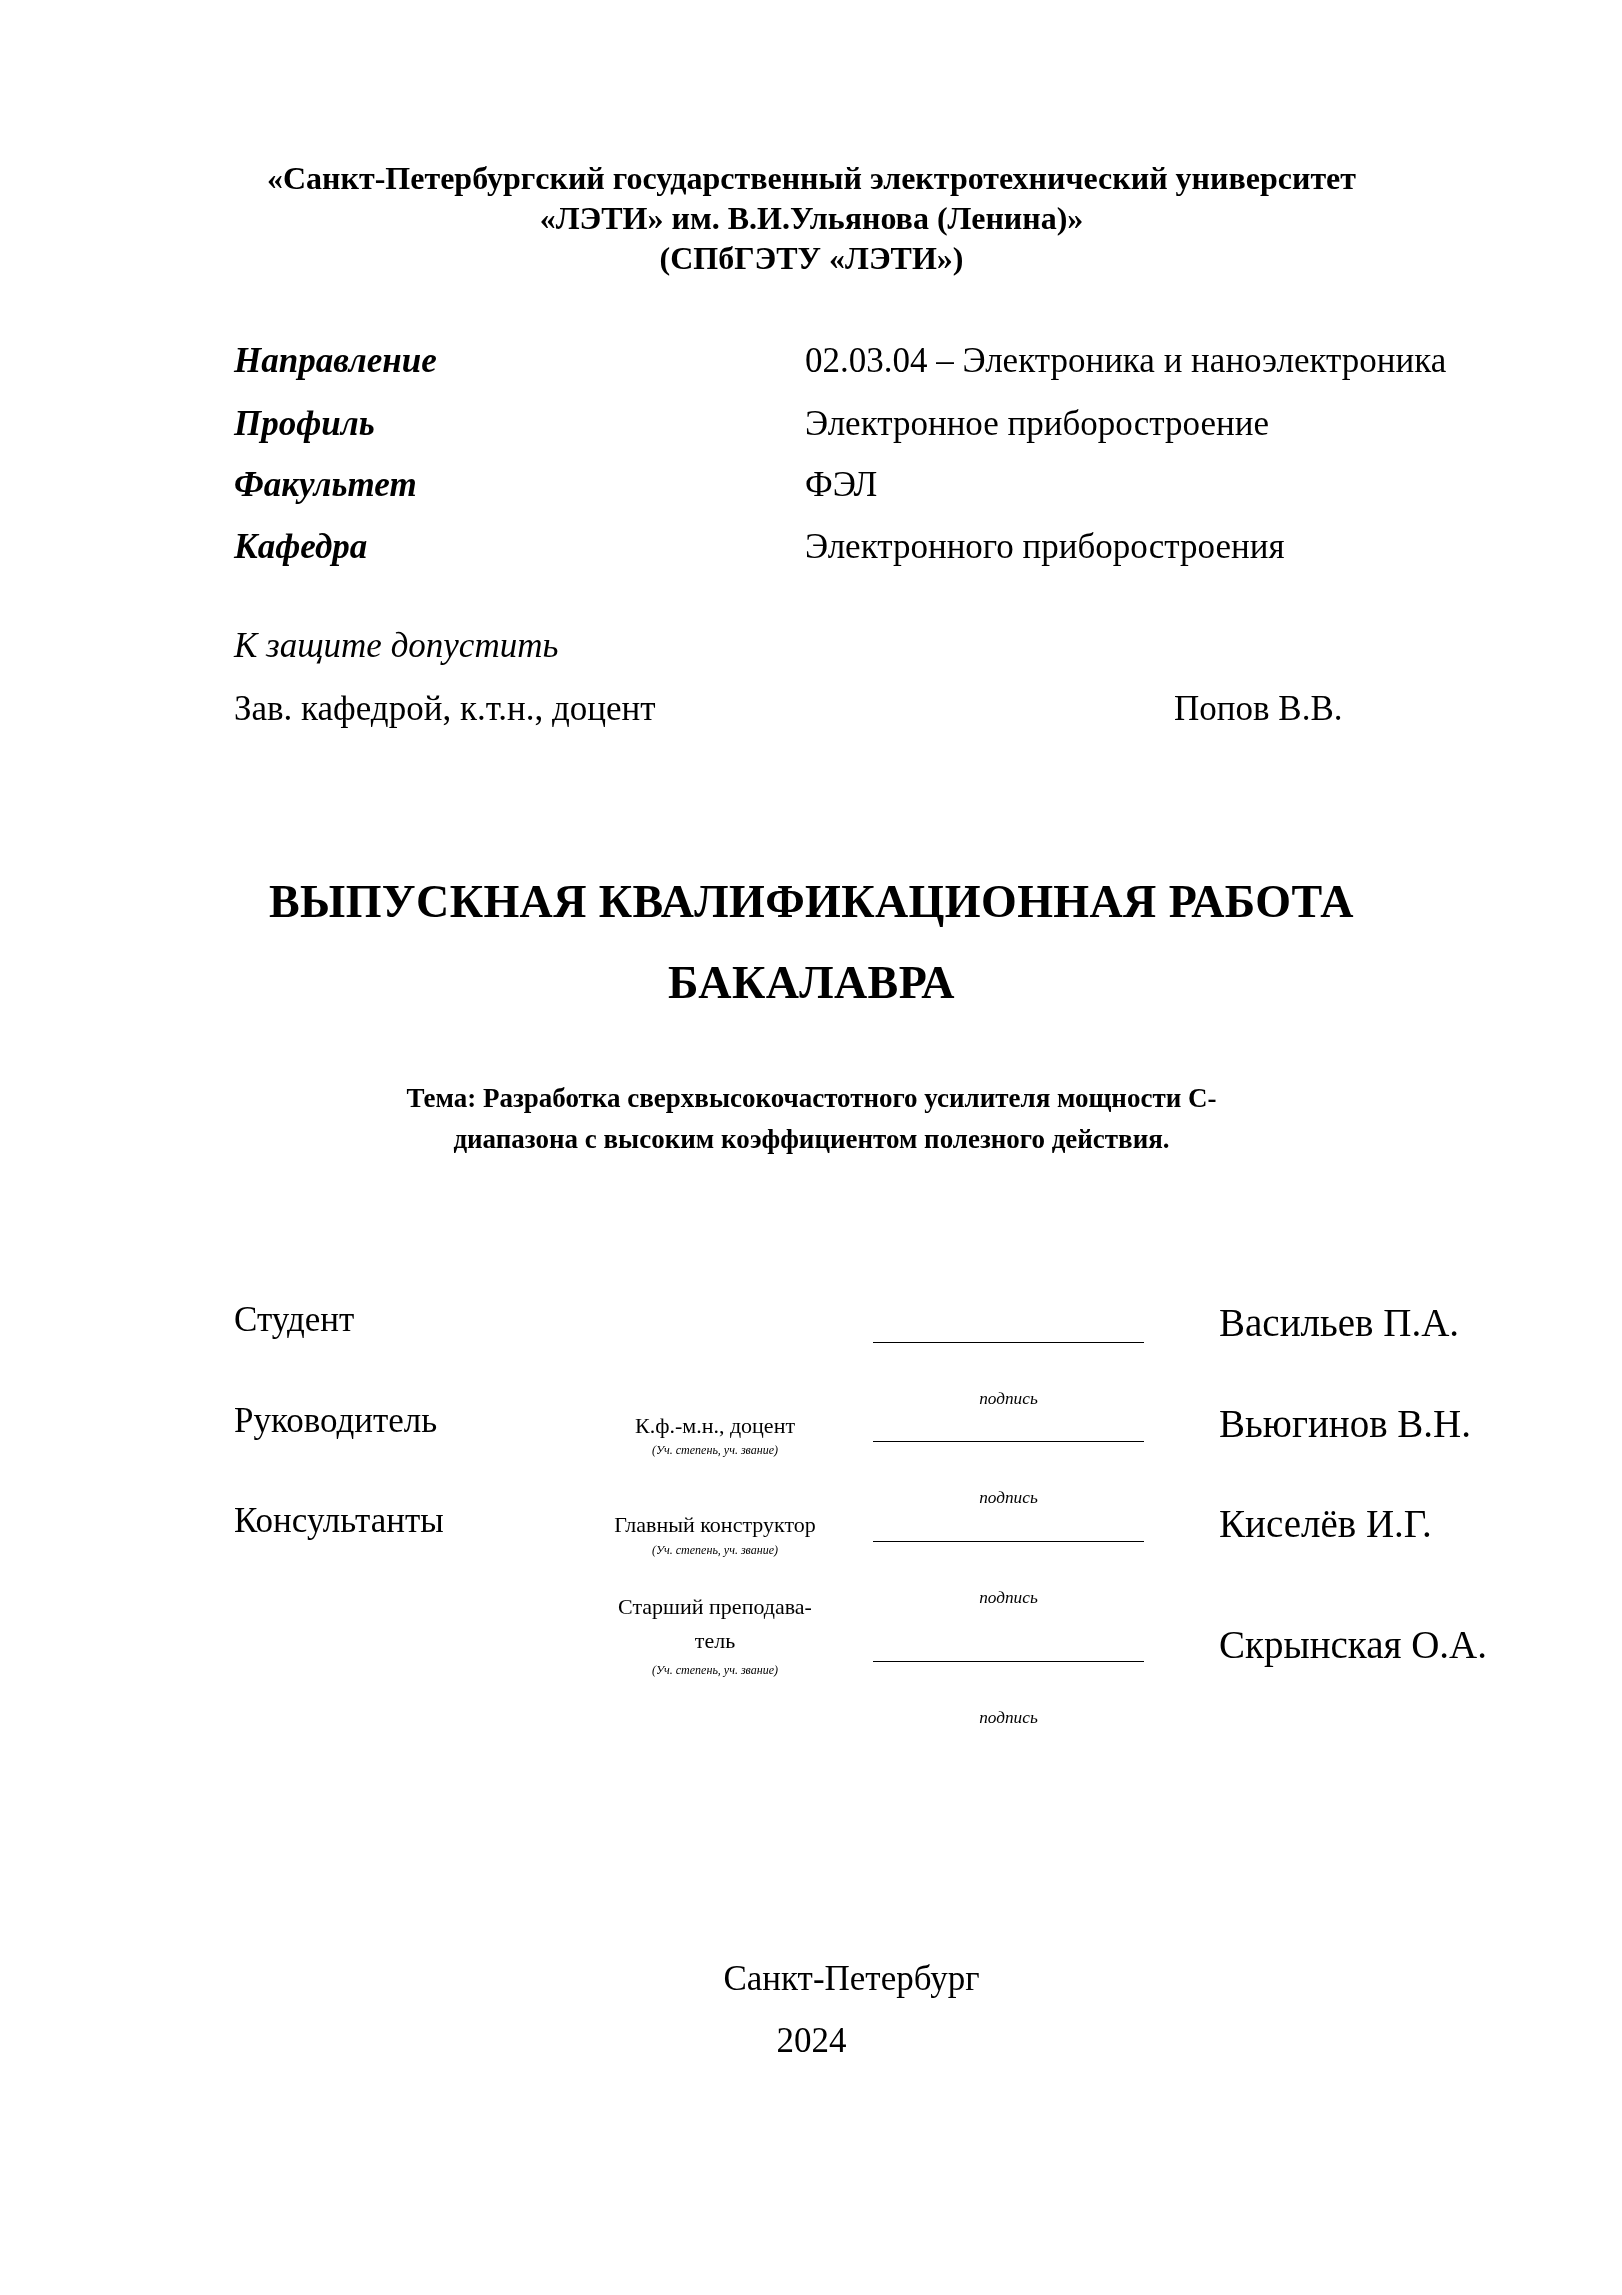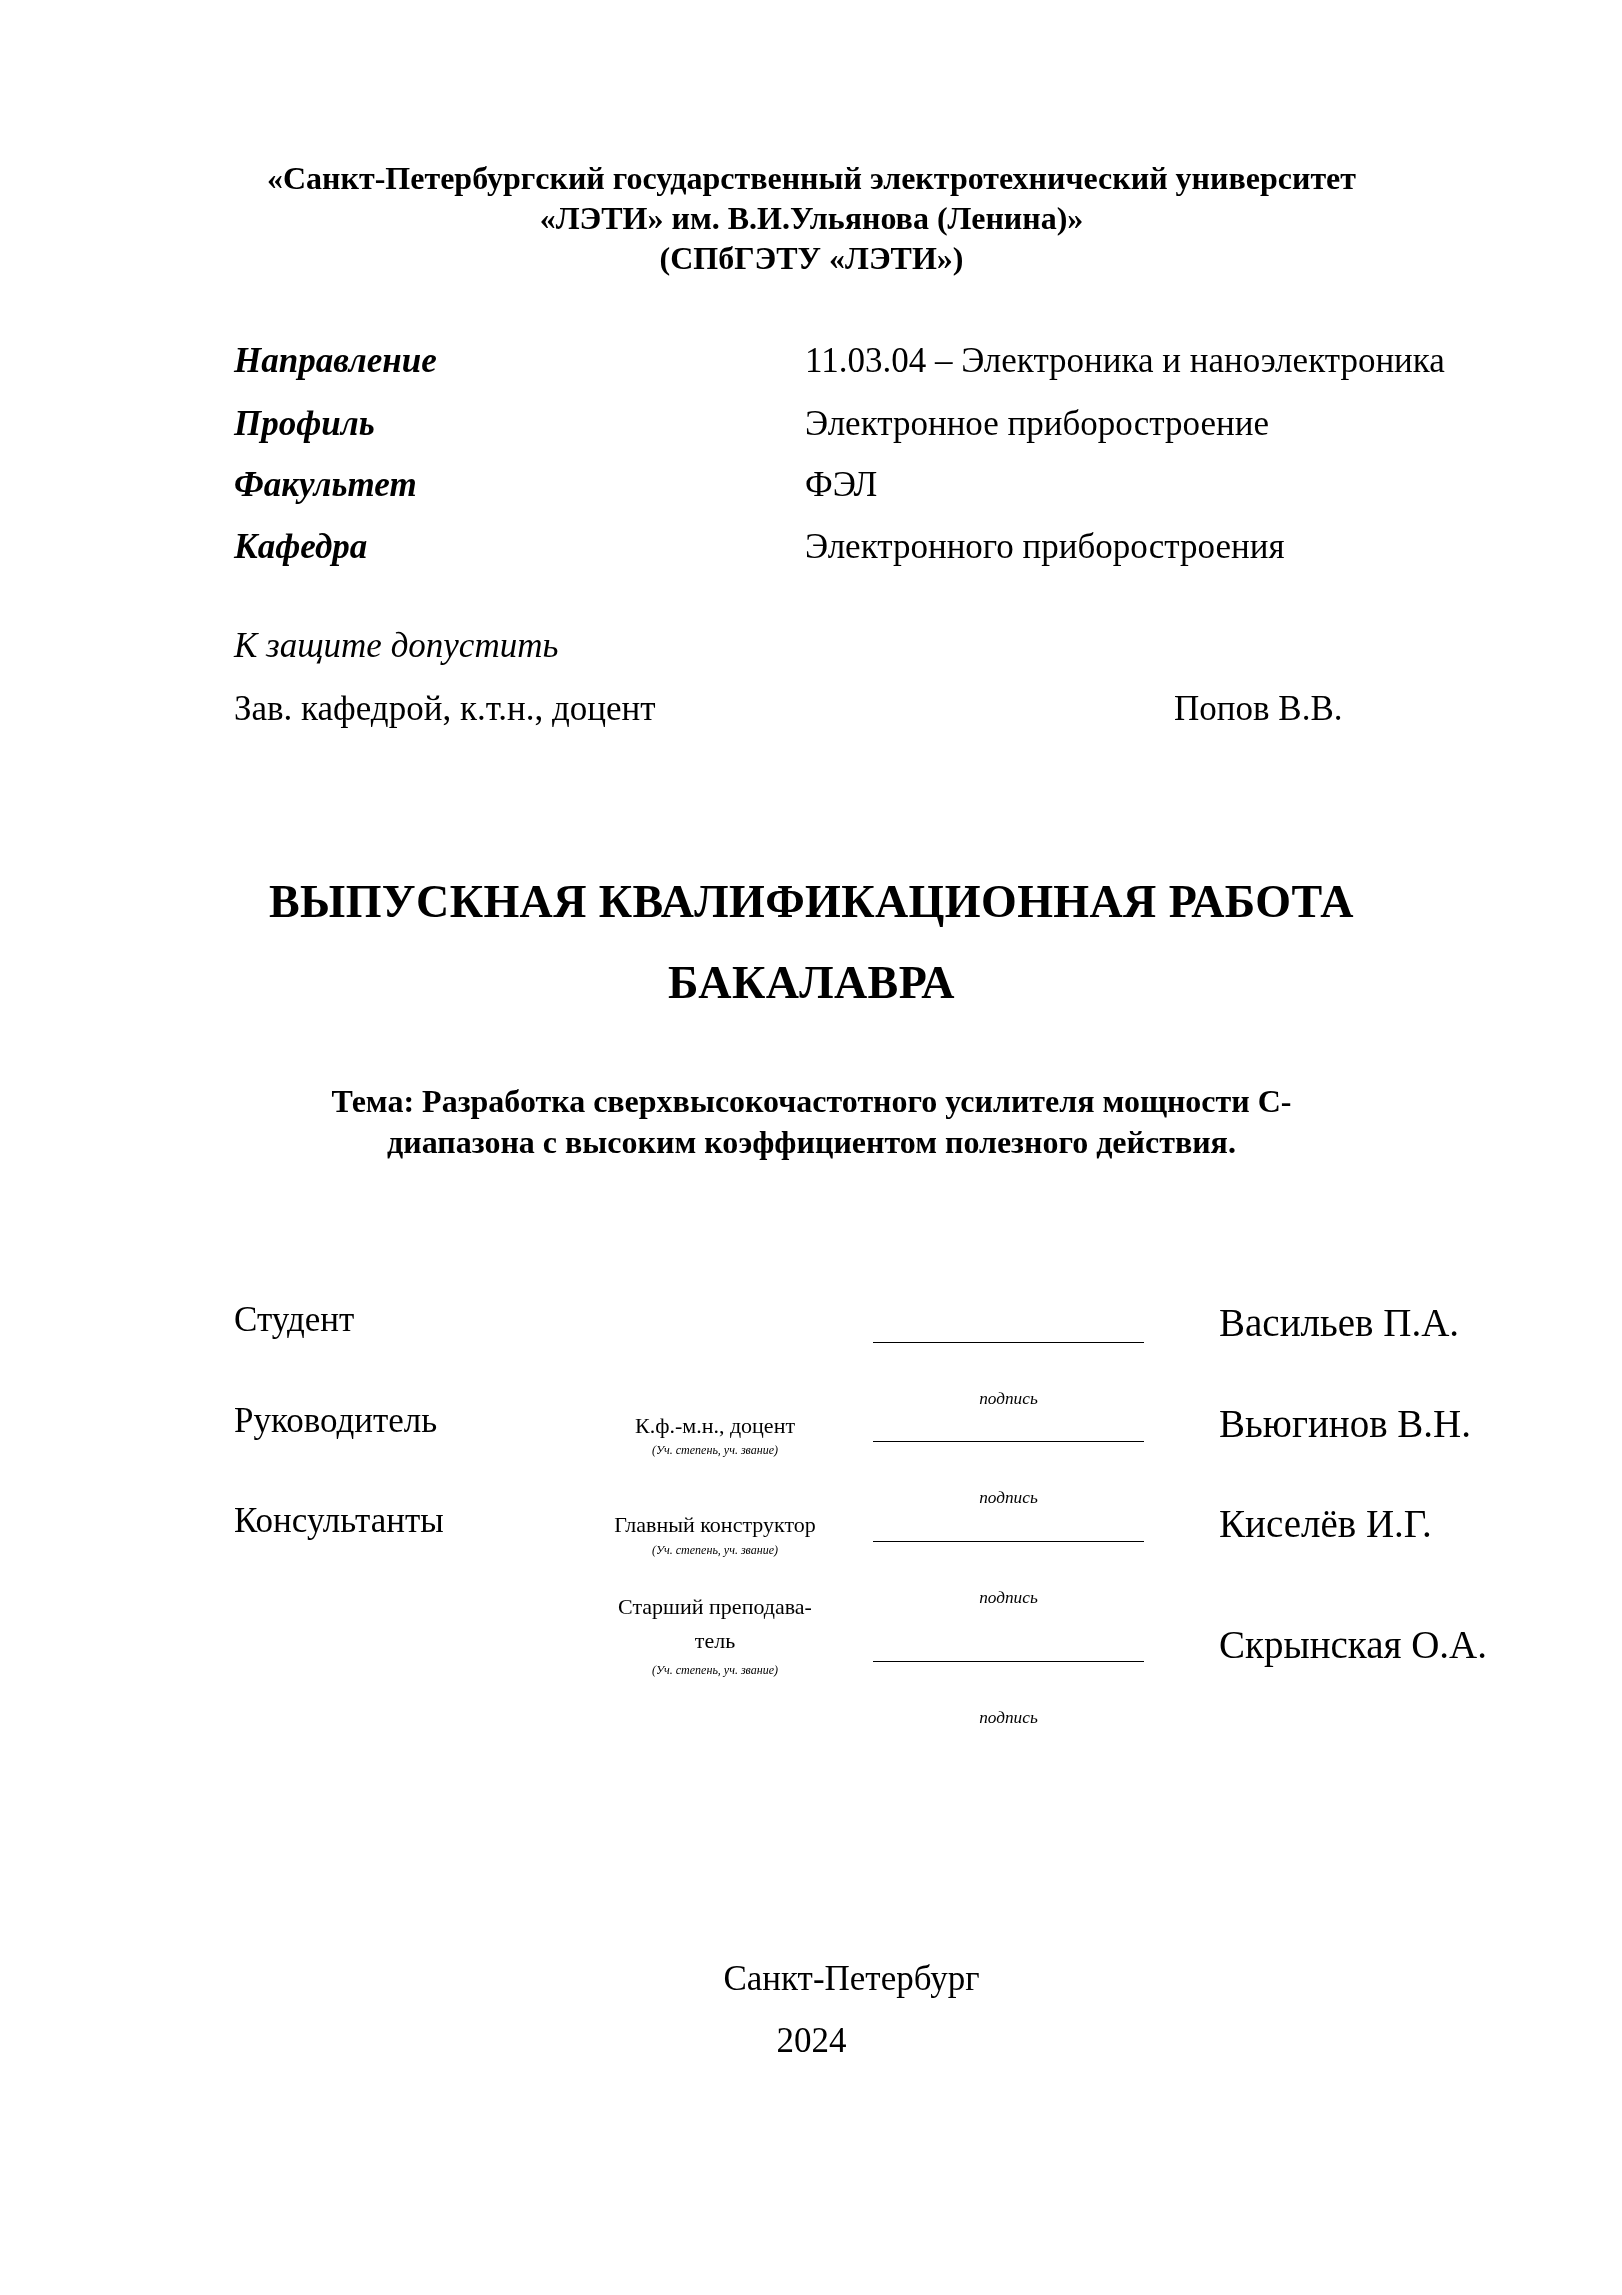--- a/index.html
+++ b/index.html
@@ -8,37 +8,37 @@
       font-family: "Liberation Serif", "DejaVu Serif", serif; color: #000000;
     }
     .abs { position: absolute; white-space: nowrap; }
     .center { left: 0; width: 1623px; text-align: center; }
     .hdr { font-weight: bold; font-size: 32px; line-height: 39px; }
     .field-label { font-weight: bold; font-size: 35px; left: 234px; font-style: italic; }
     .field-value { font-size: 35px; left: 805px; }
     .txt44 { font-size: 35px; }
     .italic { font-style: italic; }
     .title { font-weight: bold; font-size: 46px; letter-spacing: 0.4px; }
-    .topic { font-weight: bold; font-size: 32px; }
+    .topic { font-weight: bold; font-size: 27px; }
     .sig-role { font-size: 35px; left: 234px; }
     .sig-degree { font-size: 22px; text-align: center; width: 330px; left: 550px; line-height: 36px; }
     .sig-degree-hint { font-size: 12px; font-style: italic; text-align: center; width: 330px; left: 550px; }
     .sig-line { border-bottom: 1.6px solid #000; width: 271px; left: 873px; height: 0; }
     .sig-hint { font-size: 17.3px; font-style: italic; text-align: center; width: 271px; left: 873px; margin-top: 40px; }
     .sig-name { font-size: 39px; left: 1219px; }
   </style>
 </head>
 <body>
 
 <div class="abs center hdr" style="top:159px;">«Санкт-Петербургский государственный электротехнический университет</div>
 <div class="abs center hdr" style="top:199px;">«ЛЭТИ» им. В.И.Ульянова (Ленина)»</div>
 <div class="abs center hdr" style="top:239px;">(СПбГЭТУ «ЛЭТИ»)</div>
 
 <div class="abs field-label" style="top:341px;">Направление</div>
-<div class="abs field-value" style="top:341px;">11.03.04 – Электроника и наноэлектроника</div>
+<div class="abs field-value" style="top:341px;">02.03.04 – Электроника и наноэлектроника</div>
 
 <div class="abs field-label" style="top:404px;">Профиль</div>
 <div class="abs field-value" style="top:404px;">Электронное приборостроение</div>
 
 <div class="abs field-label" style="top:465px;">Факультет</div>
 <div class="abs field-value" style="top:465px;">ФЭЛ</div>
 
 <div class="abs field-label" style="top:527px;">Кафедра</div>
 <div class="abs field-value" style="top:527px;">Электронного приборостроения</div>
 

